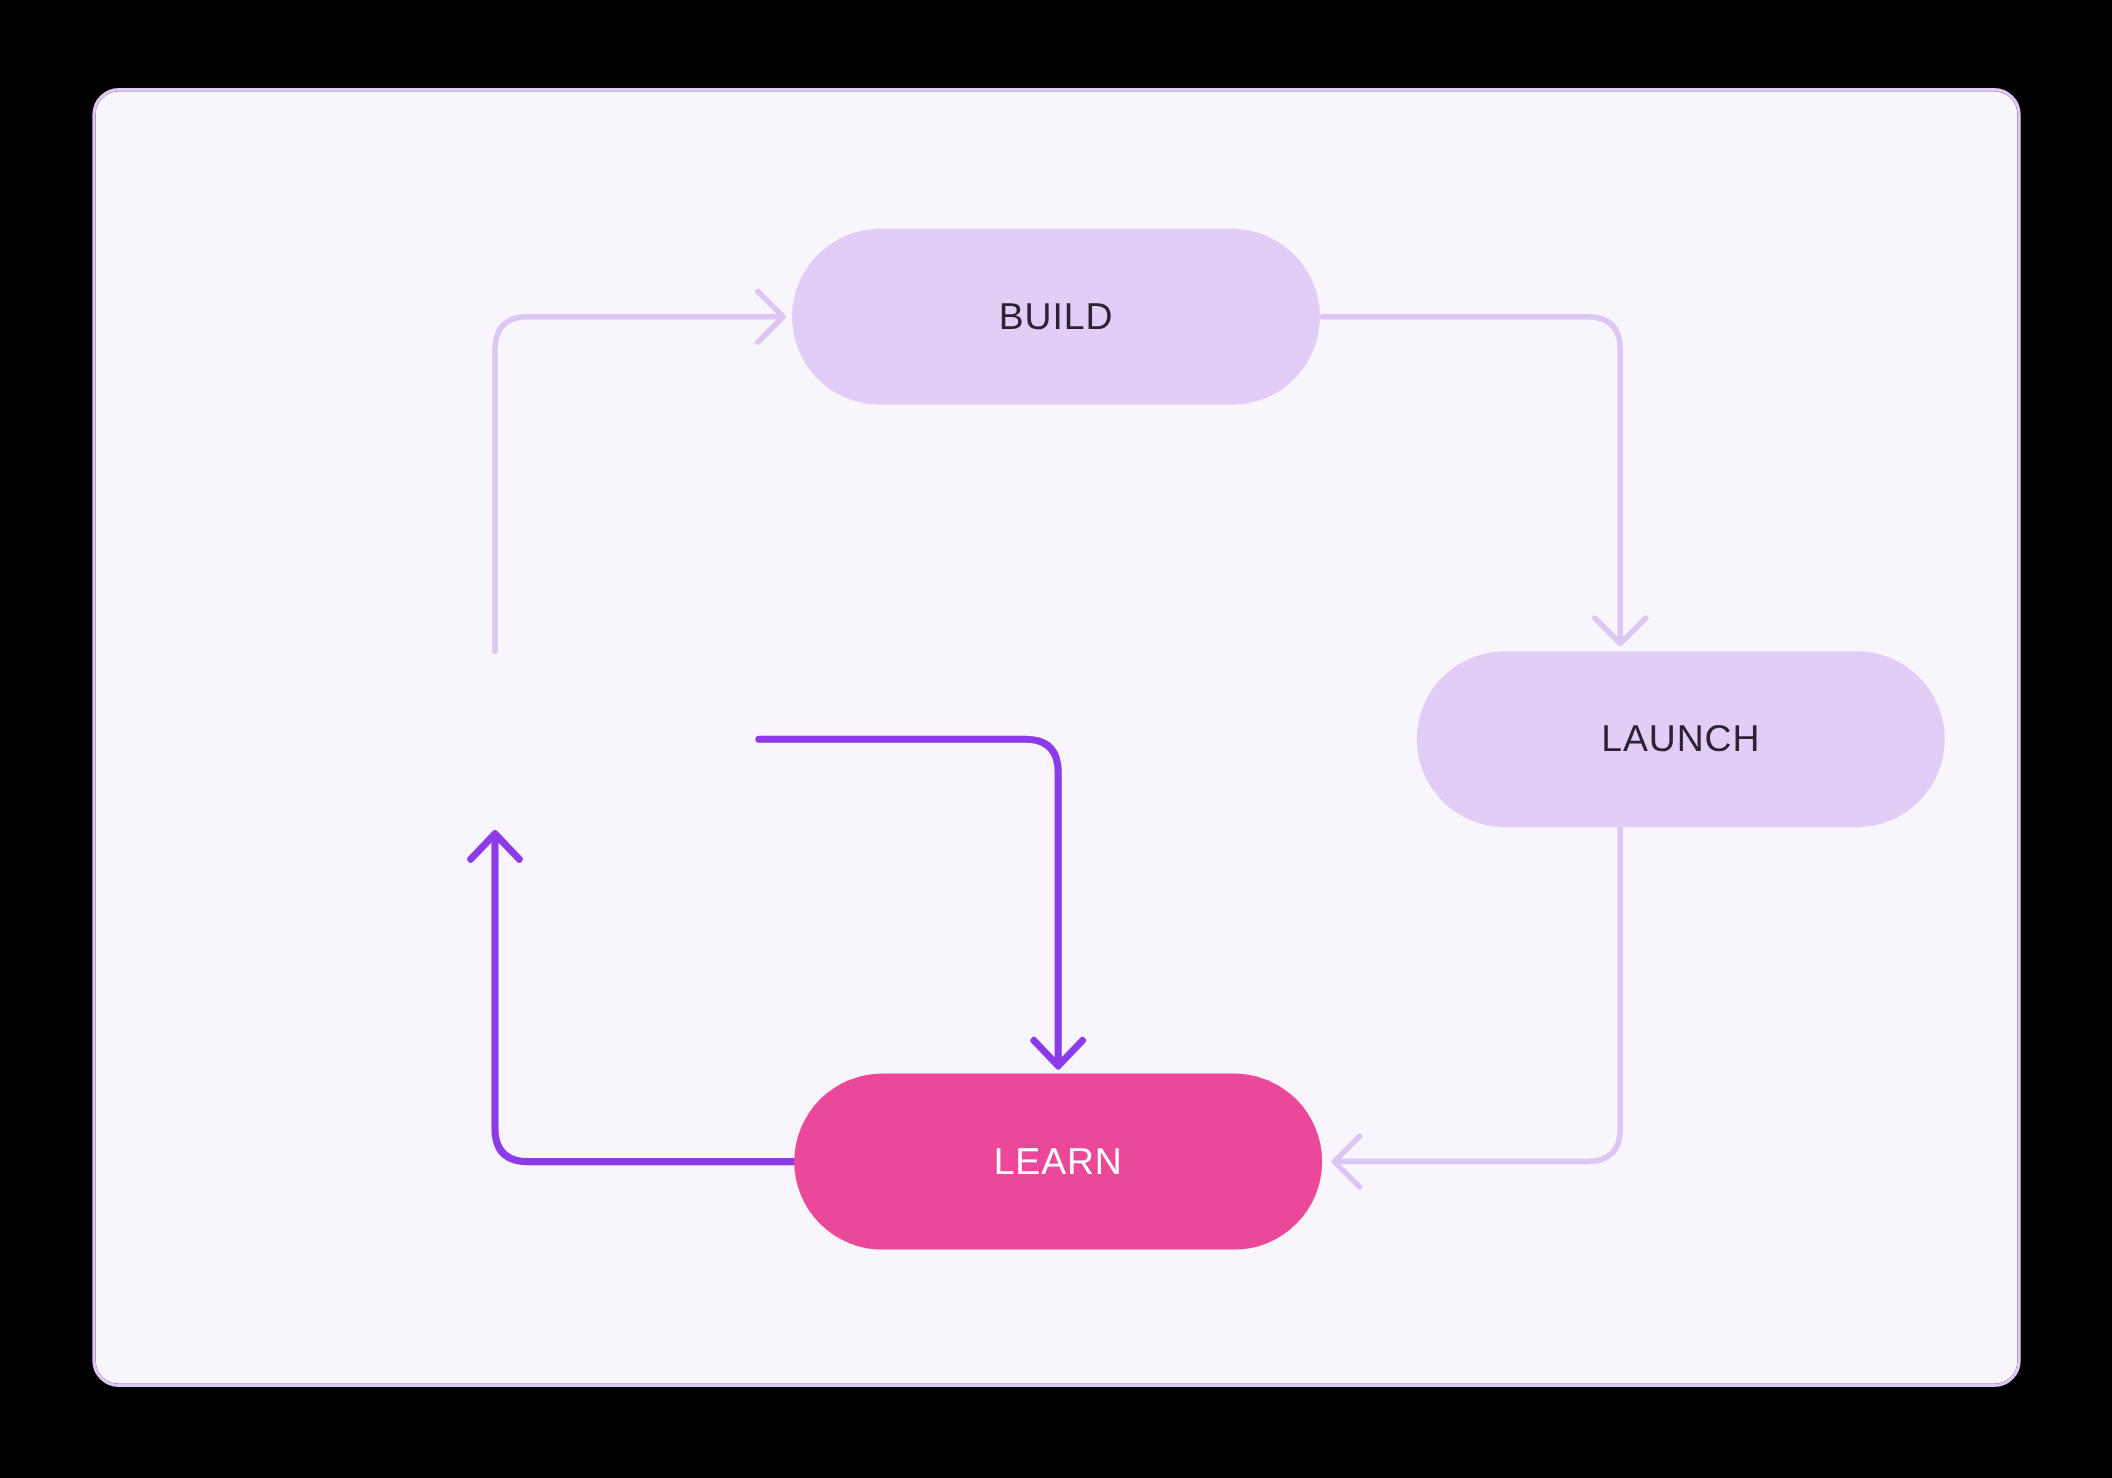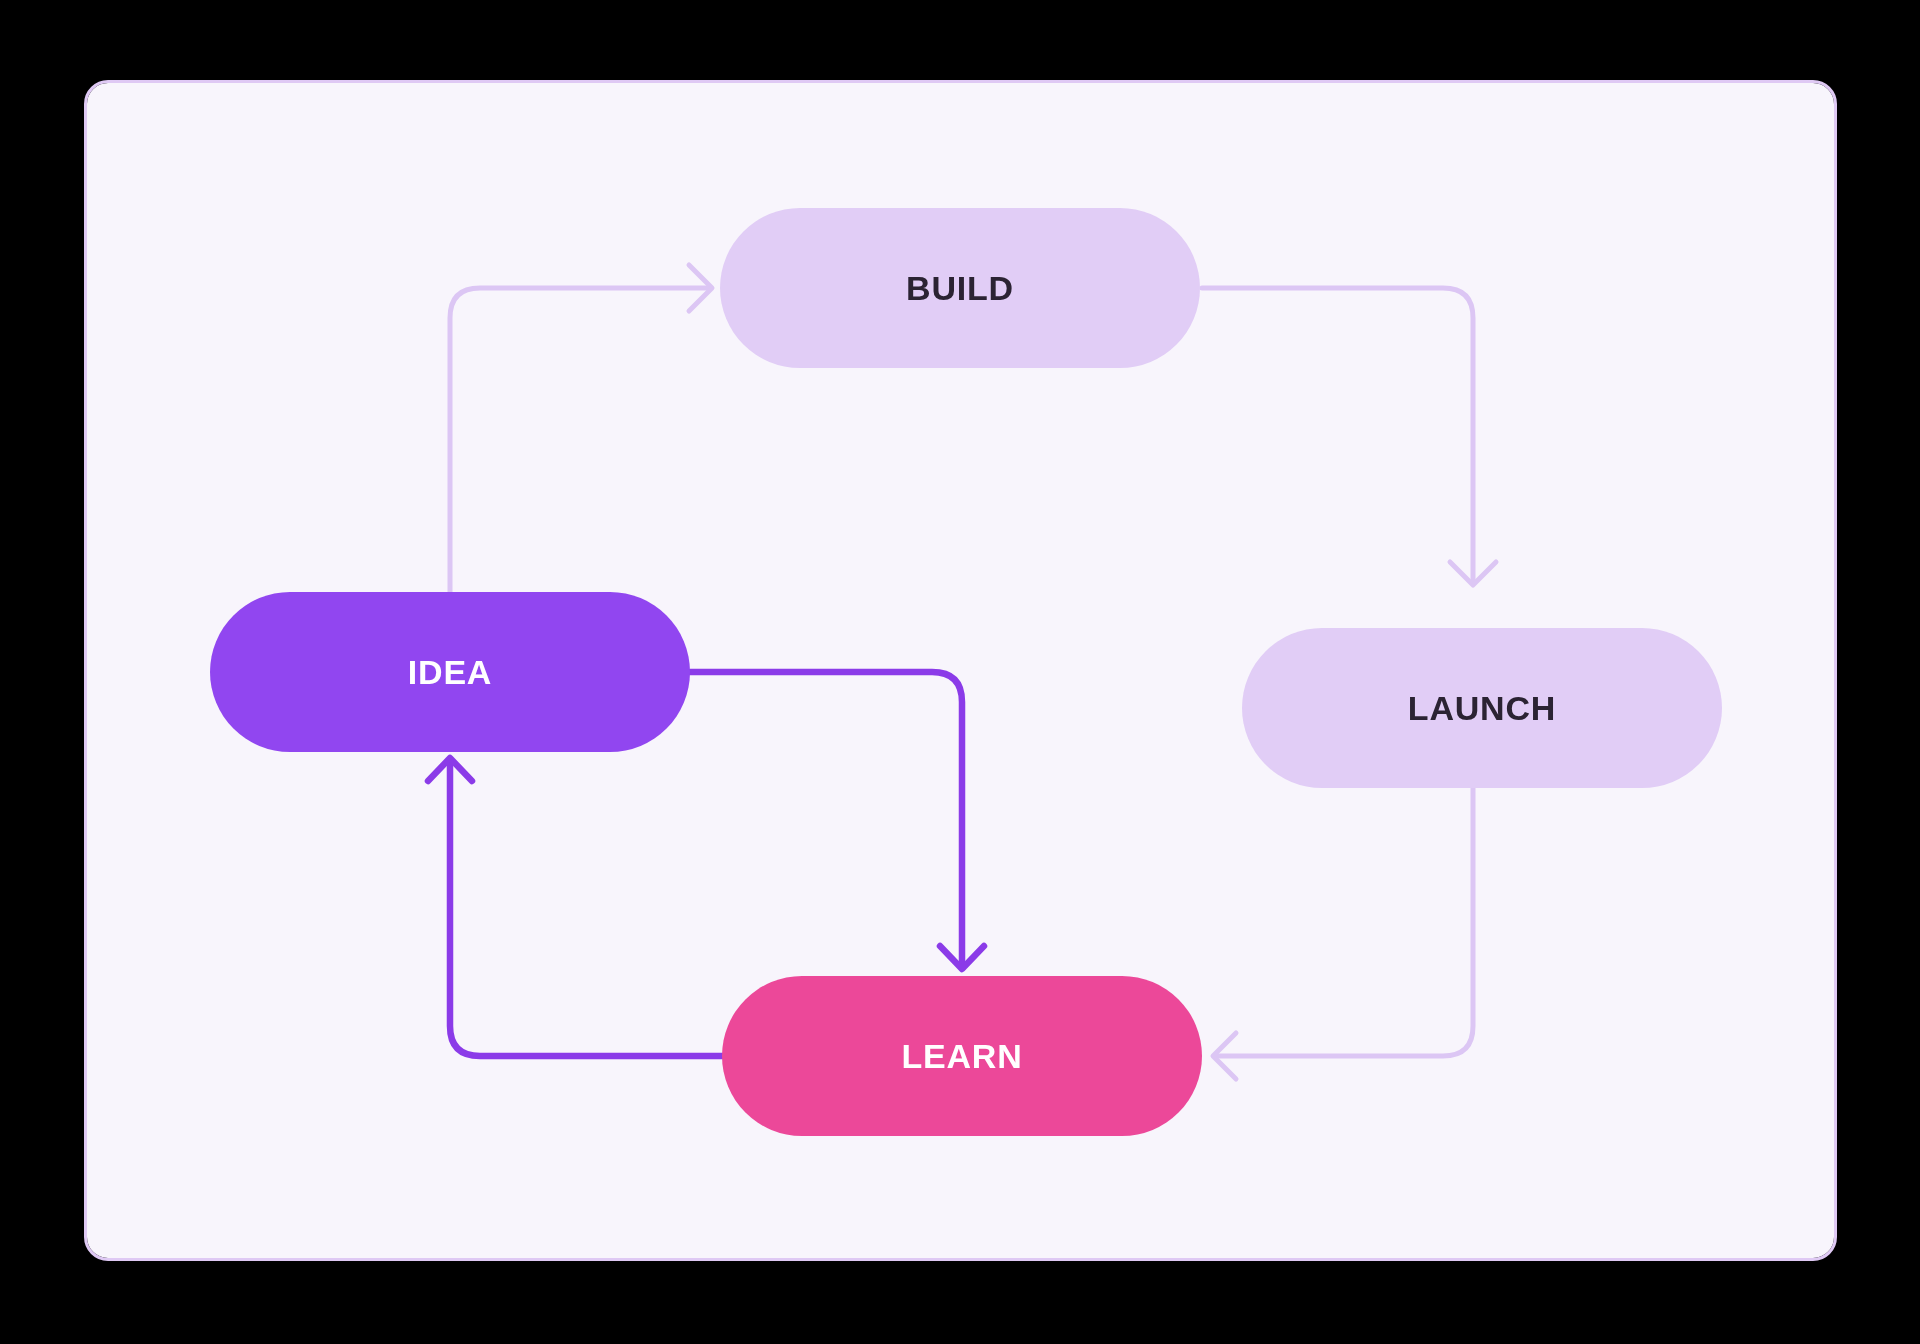--- a/index.html
+++ b/index.html
@@ -43,28 +43,28 @@
     position: absolute;
     width: 480px;
     height: 160px;
     border-radius: 80px;
     display: flex;
     align-items: center;
     justify-content: center;
   }
   .node-label {
     font-size: 34px;
-    font-weight: 700;
+    font-weight: 400;
     letter-spacing: 0.8px;
     line-height: 1;
     user-select: none;
   }
   .node-build  { left: 720px;  top: 208px; }
   .node-idea   { left: 210px;  top: 592px; }
-  .node-launch { left: 1242px; top: 592px; margin-top: 36px; }
+  .node-launch { left: 1288px; top: 592px; }
   .node-learn  { left: 722px;  top: 976px; }
 </style>
 </head>
 <body style="background-color: rgb(0, 0, 0);">
 
 <div class="stage">
 
   <div class="canvas" style="background-color: rgb(248, 245, 252);"></div>
   <div class="canvas" style="background: transparent; border-color: rgb(223, 201, 244);"></div>
 
@@ -83,23 +83,20 @@
     <polyline class="edge-vivid" points="940,946 962,969 984,946" stroke="#8B3BE8"></polyline>
 
     <path class="edge-vivid" d="M722,1056 L480,1056 Q450,1056 450,1026 L450,762" stroke="#8B3BE8"></path>
     <polyline class="edge-vivid" points="428,781 450,758 472,781" stroke="#8B3BE8"></polyline>
   </svg>
 
   <div class="node node-build" style="background-color: rgb(225, 205, 246);">
     <span class="node-label" style="color: rgb(43, 35, 51);">BUILD</span>
   </div>
 
-  <div class="node node-idea" style="background-color: rgb(145, 70, 240);">
-    <span class="node-label" style="color: rgb(255, 255, 255);">IDEA</span>
-  </div>
 
   <div class="node node-launch" style="background-color: rgb(225, 205, 246);">
     <span class="node-label" style="color: rgb(43, 35, 51);">LAUNCH</span>
   </div>
 
   <div class="node node-learn" style="background-color: #ec4899;">
     <span class="node-label" style="color: rgb(255, 255, 255);">LEARN</span>
   </div>
 
 </div>

